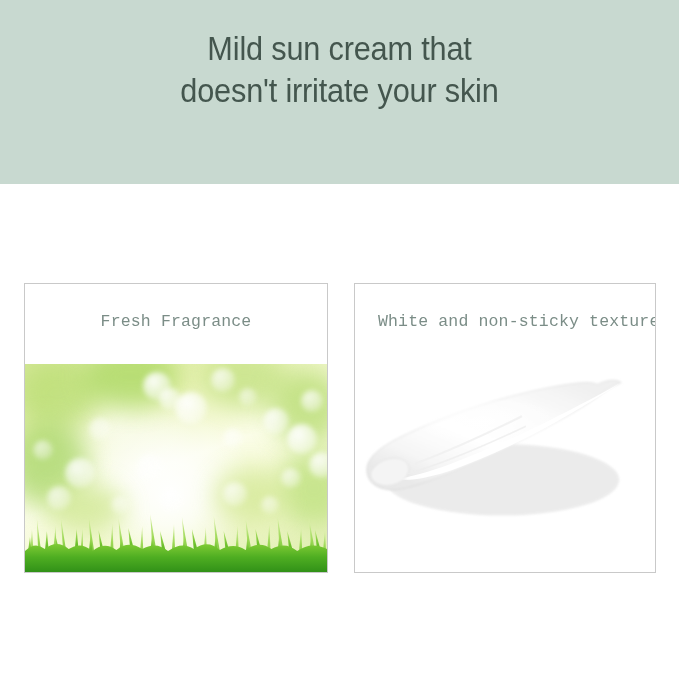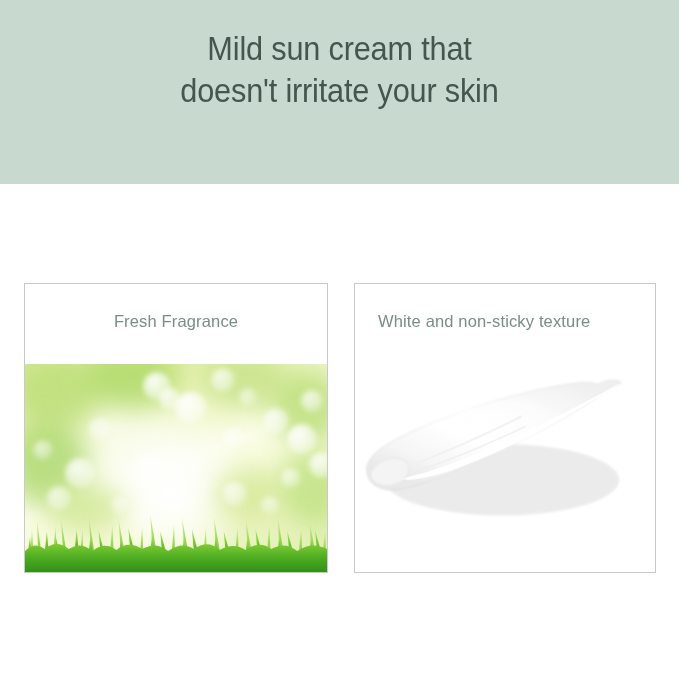--- a/index.html
+++ b/index.html
@@ -64,21 +64,21 @@
     box-sizing: border-box;
     overflow: hidden;
   }
   .card-left  { left: 24px;  width: 304px; }
   .card-right { left: 354px; width: 302px; }
 
   .card-label {
     position: absolute;
     top: 28px;
     color: #7b8d87;
-    font-family: Liberation Sans, sans-serif;
+    font-family: Liberation Mono, monospace;
     font-size: 16.5px;
     font-weight: 400;
     letter-spacing: 0.15px;
     white-space: nowrap;
   }
   .card-left .card-label {
     left: 0;
     right: 0;
     text-align: center;
   }

